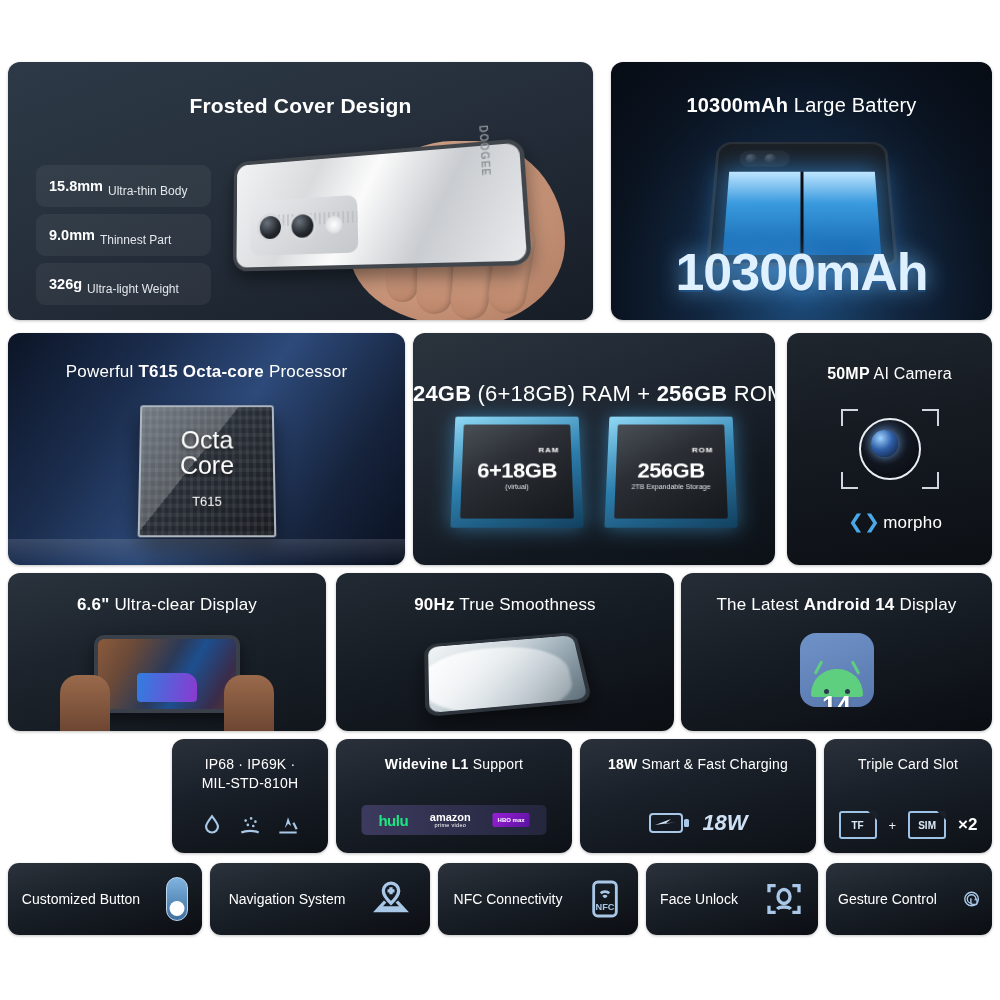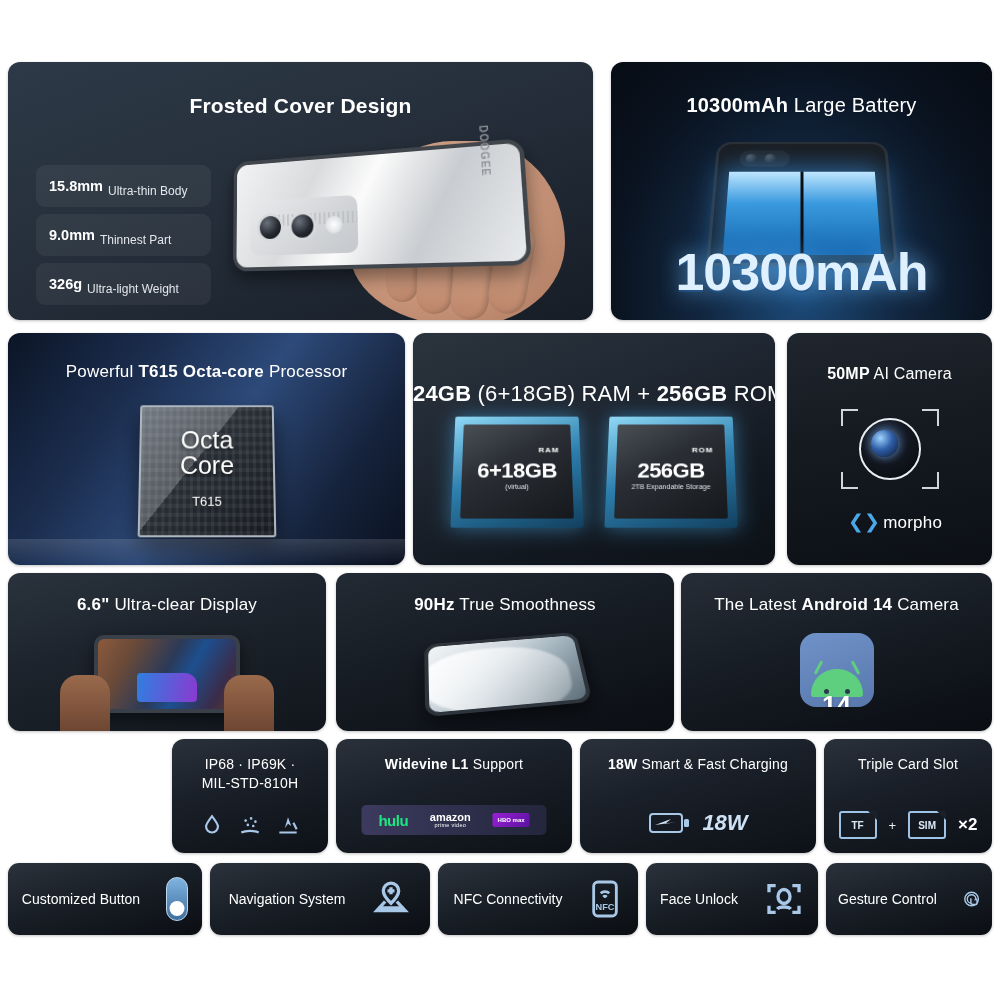--- a/index.html
+++ b/index.html
@@ -438,21 +438,21 @@
     <div class="ttl">
       <span class="b">90Hz</span><span class="thin"> True Smoothness</span>
     </div>
     <div class="hz-art">
       <div class="hz-swipe"></div>
     </div>
   </div>
 
   <div class="card" id="andr">
     <div class="ttl">
-      <span class="thin">The Latest </span><span class="b">Android 14</span><span class="thin"> Camera</span>
+      <span class="thin">The Latest </span><span class="b">Android 14</span><span class="thin"> Display</span>
     </div>
     <div class="andr-icon">
       <div class="ant la"></div>
       <div class="ant ra"></div>
       <div class="droid-body"></div>
       <div class="droid-eye le"></div>
       <div class="droid-eye re"></div>
       <div class="a14">14</div>
     </div>
   </div>

